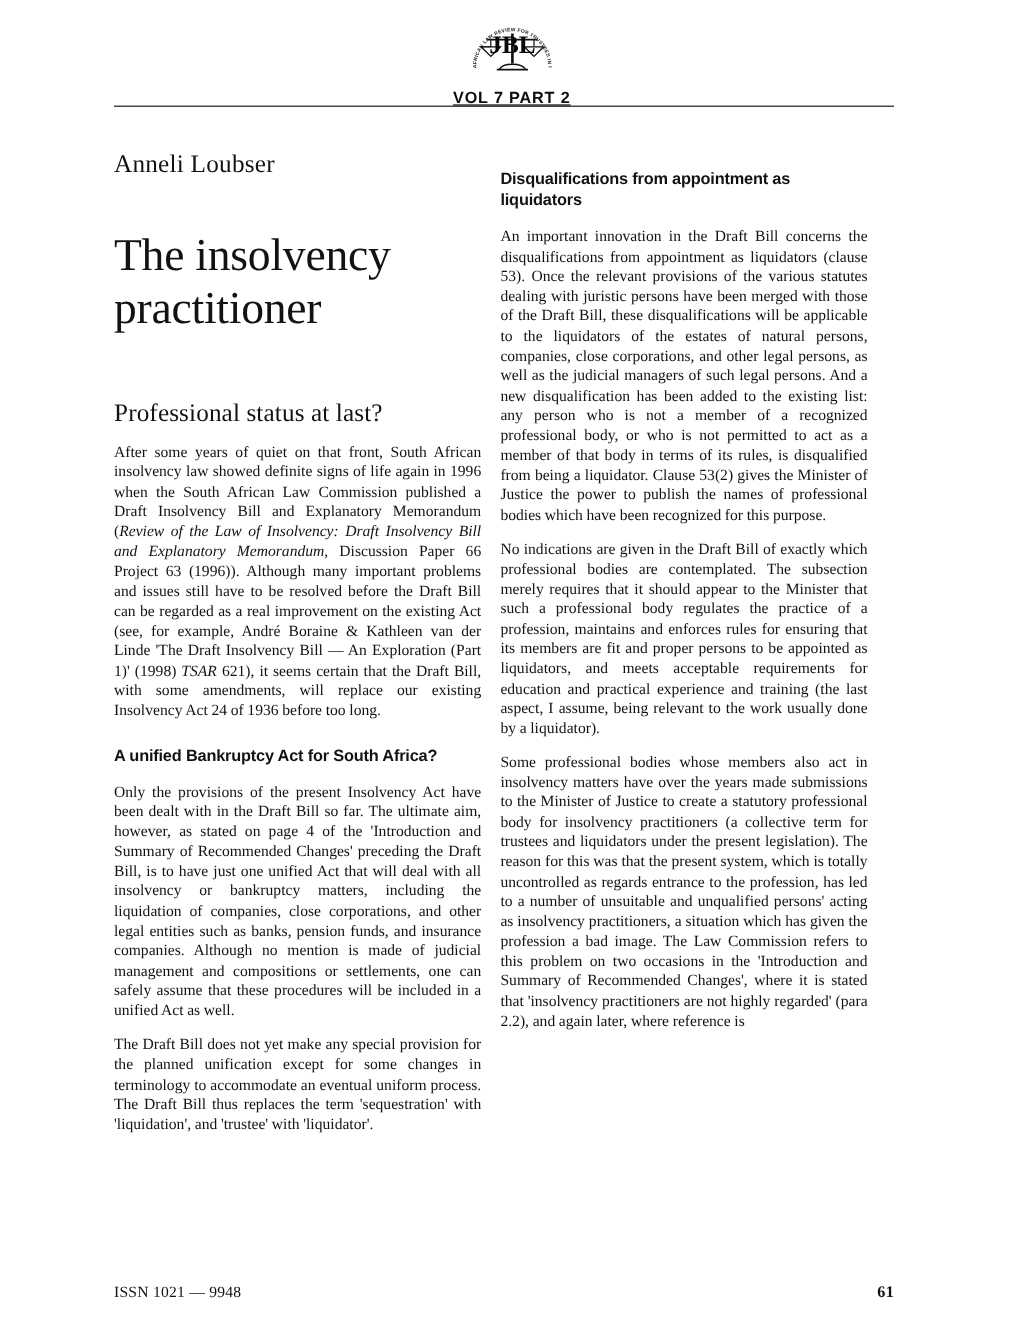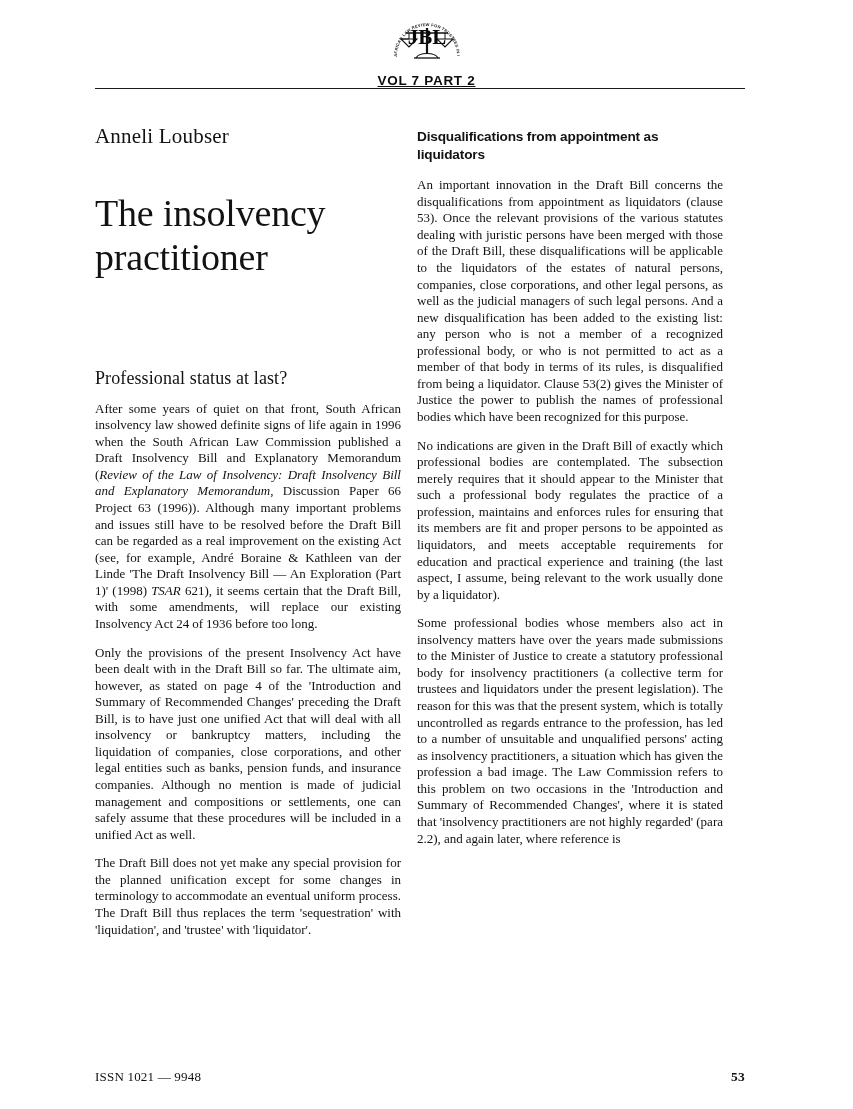--- a/index.html
+++ b/index.html
@@ -71,35 +71,35 @@
     letter-spacing: 0.2px;
   }
   .article-title {
     font-size: 38px;
     line-height: 1.17;
     margin: 42px 0 0 0;
     font-weight: 400;
     letter-spacing: -0.2px;
   }
   .subtitle {
-    font-size: 18px;
-    margin: 88px 0 12px 0;
+    font-size: 21px;
+    margin: 52px 0 12px 0;
     font-weight: 400;
     letter-spacing: 0.1px;
   }
   .section-head {
     font-family: "Liberation Sans", "DejaVu Sans", sans-serif;
     font-size: 13.6px;
     font-weight: 700;
     line-height: 1.33;
     margin: 20px 0 13px 0;
     letter-spacing: -0.15px;
   }
   .section-head.first {
-    margin-top: 4px;
+    margin-top: 16px;
   }
   .section-head.spaced {
     margin-top: 36px;
   }
   p.body {
     font-size: 13px;
     line-height: 1.275;
     text-align: justify;
     margin: 0 0 12px 0;
     hyphens: manual;
@@ -165,20 +165,21 @@
   <div class="col">
 
     <div class="author">Anneli Loubser</div>
 
     <h1 class="article-title">The insolvency practitioner</h1>
 
     <div class="subtitle">Professional status at last?</div>
 
     <p class="body"><span>After some years of quiet on that front, South African insolvency law showed definite signs of life again in 1996 when the South African Law Commission published a Draft Insolvency Bill and Explanatory Memorandum (</span><i>Review of the Law of Insolvency: Draft Insolvency Bill and Explanatory Memorandum</i><span>, Discussion Paper 66 Project 63 (1996)). Although many important problems and issues still have to be resolved before the Draft Bill can be regarded as a real improvement on the existing Act (see, for example, André Boraine &amp; Kathleen van der Linde 'The Draft Insolvency Bill — An Exploration (Part 1)' (1998) </span><i>TSAR</i><span> 621), it seems certain that the Draft Bill, with some amendments, will replace our existing Insolvency Act 24 of 1936 before too long.</span></p>
 
+    <h2 class="section-head">A unified Bankruptcy Act for South Africa?</h2>
 
     <p class="body">Only the provisions of the present Insolvency Act have been dealt with in the Draft Bill so far. The ultimate aim, however, as stated on page 4 of the 'Introduction and Summary of Recommended Changes' preceding the Draft Bill, is to have just one unified Act that will deal with all insolvency or bankruptcy matters, including the liquidation of companies, close corporations, and other legal entities such as banks, pension funds, and insurance companies. Although no mention is made of judicial management and compositions or settlements, one can safely assume that these procedures will be included in a unified Act as well.</p>
 
     <p class="body">The Draft Bill does not yet make any special provision for the planned unification except for some changes in terminology to accommodate an eventual uniform process. The Draft Bill thus replaces the term 'sequestration' with 'liquidation', and 'trustee' with 'liquidator'.</p>
 
   </div>
 
   <div class="col">
 
     <h2 class="section-head first">Disqualifications from appointment as liquidators</h2>
@@ -188,14 +189,14 @@
 
     <p class="body">No indications are given in the Draft Bill of exactly which professional bodies are contemplated. The subsection merely requires that it should appear to the Minister that such a professional body regulates the practice of a profession, maintains and enforces rules for ensuring that its members are fit and proper persons to be appointed as liquidators, and meets acceptable requirements for education and practical experience and training (the last aspect, I assume, being relevant to the work usually done by a liquidator).</p>
 
     <p class="body">Some professional bodies whose members also act in insolvency matters have over the years made submissions to the Minister of Justice to create a statutory professional body for insolvency practitioners (a collective term for trustees and liquidators under the present legislation). The reason for this was that the present system, which is totally uncontrolled as regards entrance to the profession, has led to a number of unsuitable and unqualified persons' acting as insolvency practitioners, a situation which has given the profession a bad image. The Law Commission refers to this problem on two occasions in the 'Introduction and Summary of Recommended Changes', where it is stated that 'insolvency practitioners are not highly regarded' (para 2.2), and again later, where reference is</p>
 
   </div>
 </div>
 
 <div class="footer">
   <span>ISSN 1021 — 9948</span>
-  <span class="pageno">53</span>
+  <span class="pageno">61</span>
 </div>
 
 </body></html>

